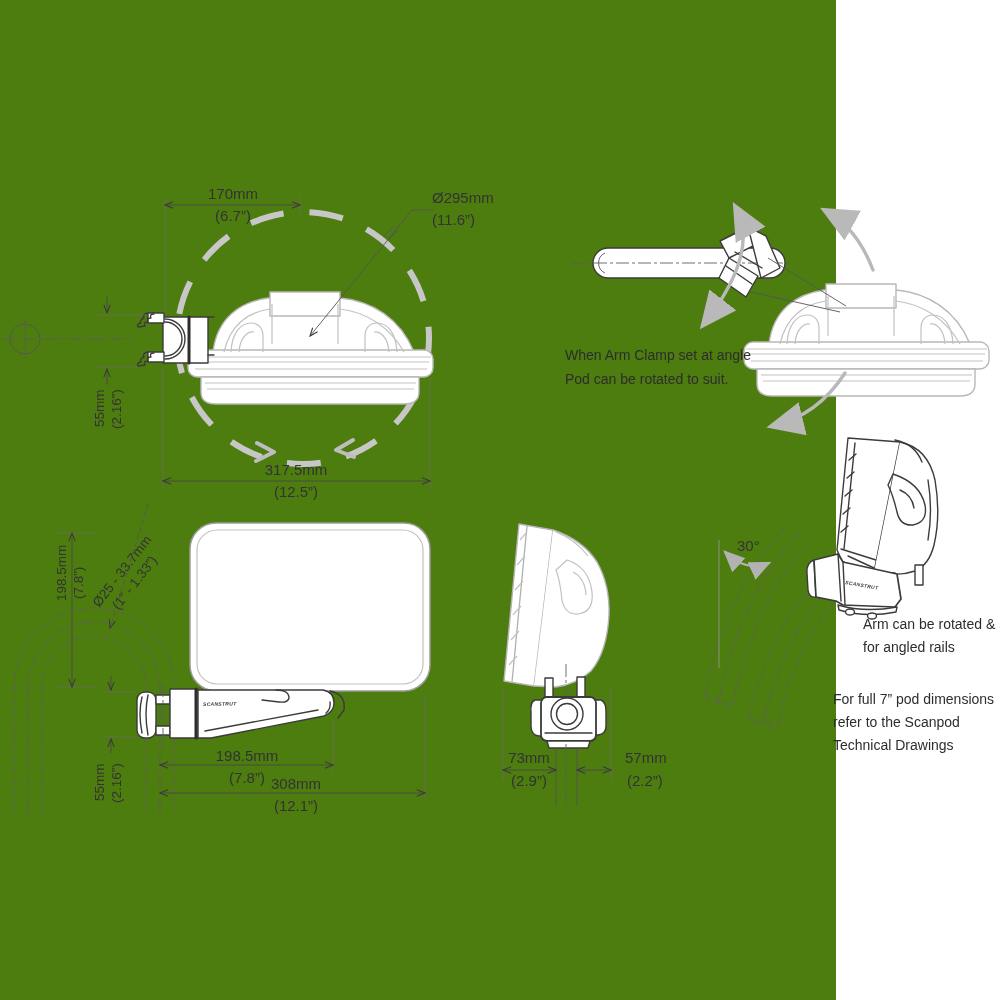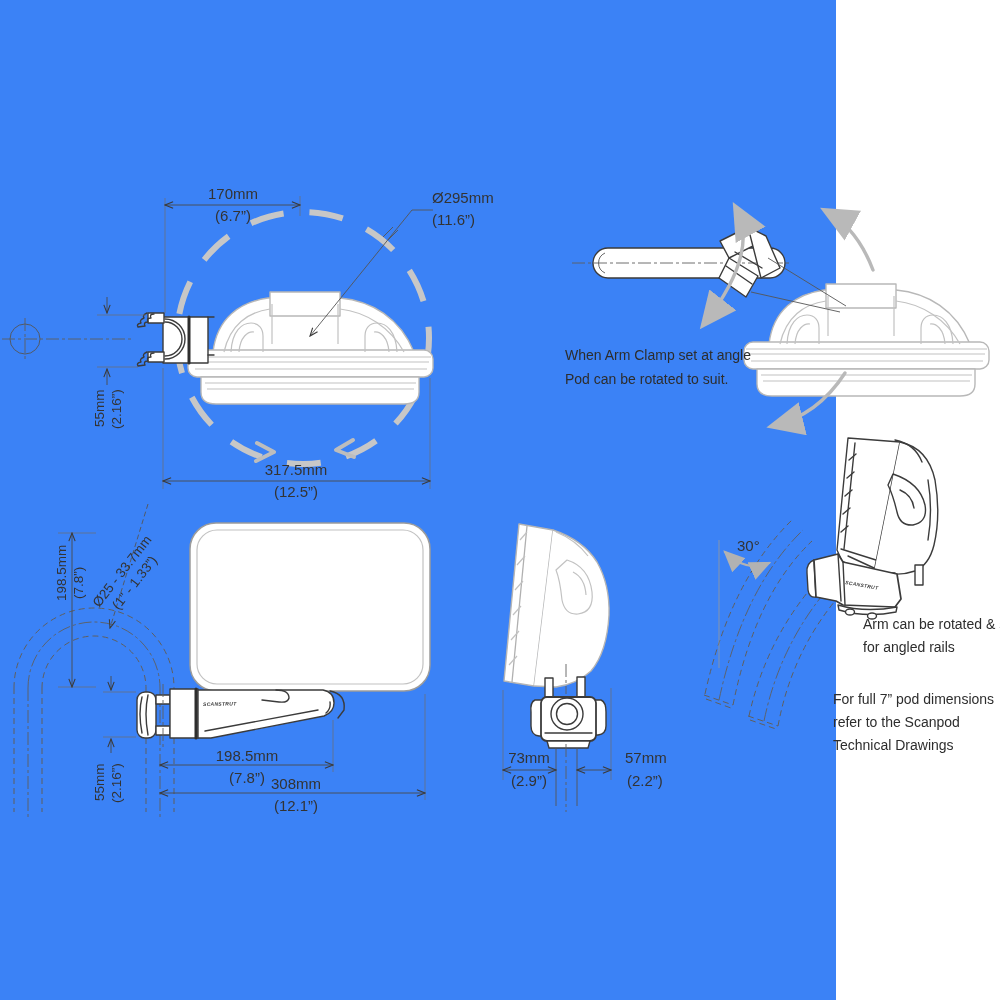--- a/index.html
+++ b/index.html
@@ -1,16 +1,16 @@
 <!DOCTYPE html>
 <html><head>
 <meta charset="utf-8">
 <style>
   html,body{margin:0;padding:0;background:#fff;}
-  .page{width:836px;height:1000px;background:#3b82f6;position:relative;font-family:"Liberation Sans",sans-serif;}
+  .page{width:836px;height:1000px;background:#4d7c0f;position:relative;font-family:"Liberation Sans",sans-serif;}
   svg{display:block;}
   
   .ink{stroke:#3b3b3b;fill:none;stroke-width:1.4;stroke-linecap:round;stroke-linejoin:round;}
   .inkf{stroke:#3b3b3b;fill:#fff;stroke-width:1.4;stroke-linejoin:round;}
   .thin{stroke:#555;fill:none;stroke-width:0.9;}
   .heavy{stroke:#2e2e2e;stroke-width:3;}
   .ghost{stroke:#c2c2c2;fill:none;stroke-width:1.2;stroke-linejoin:round;}
   .ghostd{stroke:#b0b0b0;fill:none;stroke-width:1.3;stroke-linejoin:round;}
   .ghostf{stroke:#b8b8b8;fill:#fff;stroke-width:1.4;stroke-linejoin:round;}
   .dim{stroke:#4a4a4a;stroke-width:0.9;fill:none;}

